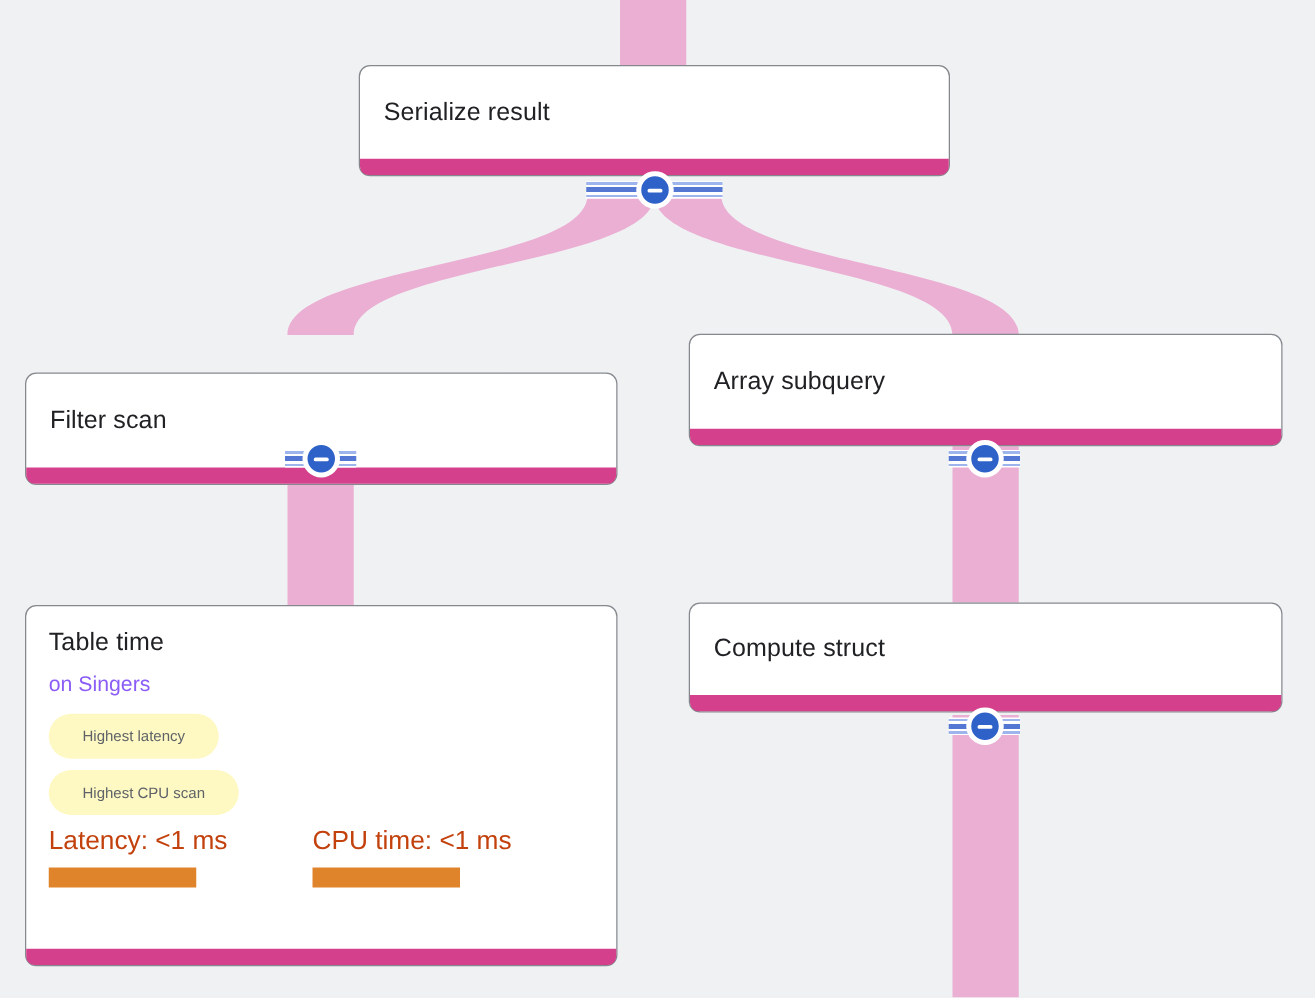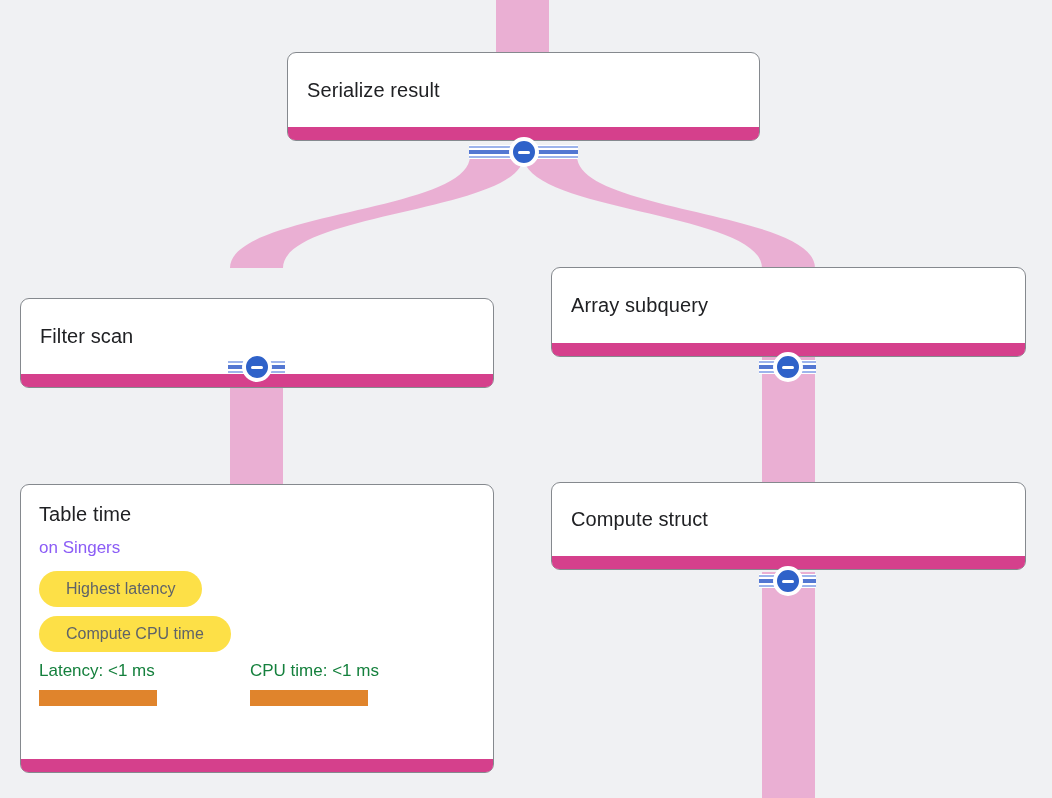--- a/index.html
+++ b/index.html
@@ -21,25 +21,25 @@
   #node-filter   {left:20px;  top:267px; width:474px; height:90px;margin-top:31px;}
   #node-array    {left:551px; top:267px; width:475px; height:90px;}
   #node-table    {left:20px;  top:484px; width:474px; height:289px;}
   #node-compute  {left:551px; top:482px; width:475px; height:88px;}
 
   
   .detail-body{padding:18px 18px 0 18px;}
   .detail-body .node-title{display:block;}
   .node-subtitle{margin-top:12px; font-size:17px; color:#8b5cf6;}
   .badges{margin-top:13px;}
-  .badge{display:table; background:#fde047; color:#5f6368; font-size:16px;
+  .badge{display:table; background:#fef9c3; color:#5f6368; font-size:12px;
          height:36px; line-height:36px; padding:0 27px; border-radius:18px; margin-bottom:9px;}
   .metrics{display:flex; margin-top:7px;}
   .metric-col1{width:211px;}
-  .metric-label{font-size:17px; color:#15803d;}
+  .metric-label{font-size:21px; color:#c2410c;}
   .metric-bar{margin-top:9px; width:118px; height:16px; background:#e0842c;}
 
   
   .collapse{position:absolute; height:30px; display:flex; align-items:center;
             justify-content:center; z-index:3;}
   .stripes{position:absolute; left:0; right:0; top:8px; height:14px;
     background:linear-gradient(180deg,
       #ffffff 0 1px, #9db4ec 1px 3px, #ffffff 3px 5px, #5377d2 5px 9px,
       #ffffff 9px 11px, #9db4ec 11px 13px, #ffffff 13px 14px);}
   .collapse-btn{position:relative; width:22px; height:22px; border:4px solid #ffffff;
@@ -86,21 +86,21 @@
     </div>
     <div class="node-footer"></div>
   </div>
 
   <div class="node" id="node-table">
     <div class="detail-body">
       <span class="node-title">Table time</span>
       <div class="node-subtitle">on Singers</div>
       <div class="badges">
         <div class="badge">Highest latency</div>
-        <div class="badge">Compute CPU time</div>
+        <div class="badge">Highest CPU scan</div>
       </div>
       <div class="metrics">
         <div class="metric-col1">
           <div class="metric-label">Latency: &lt;1 ms</div>
           <div class="metric-bar"></div>
         </div>
         <div>
           <div class="metric-label">CPU time: &lt;1 ms</div>
           <div class="metric-bar"></div>
         </div>

